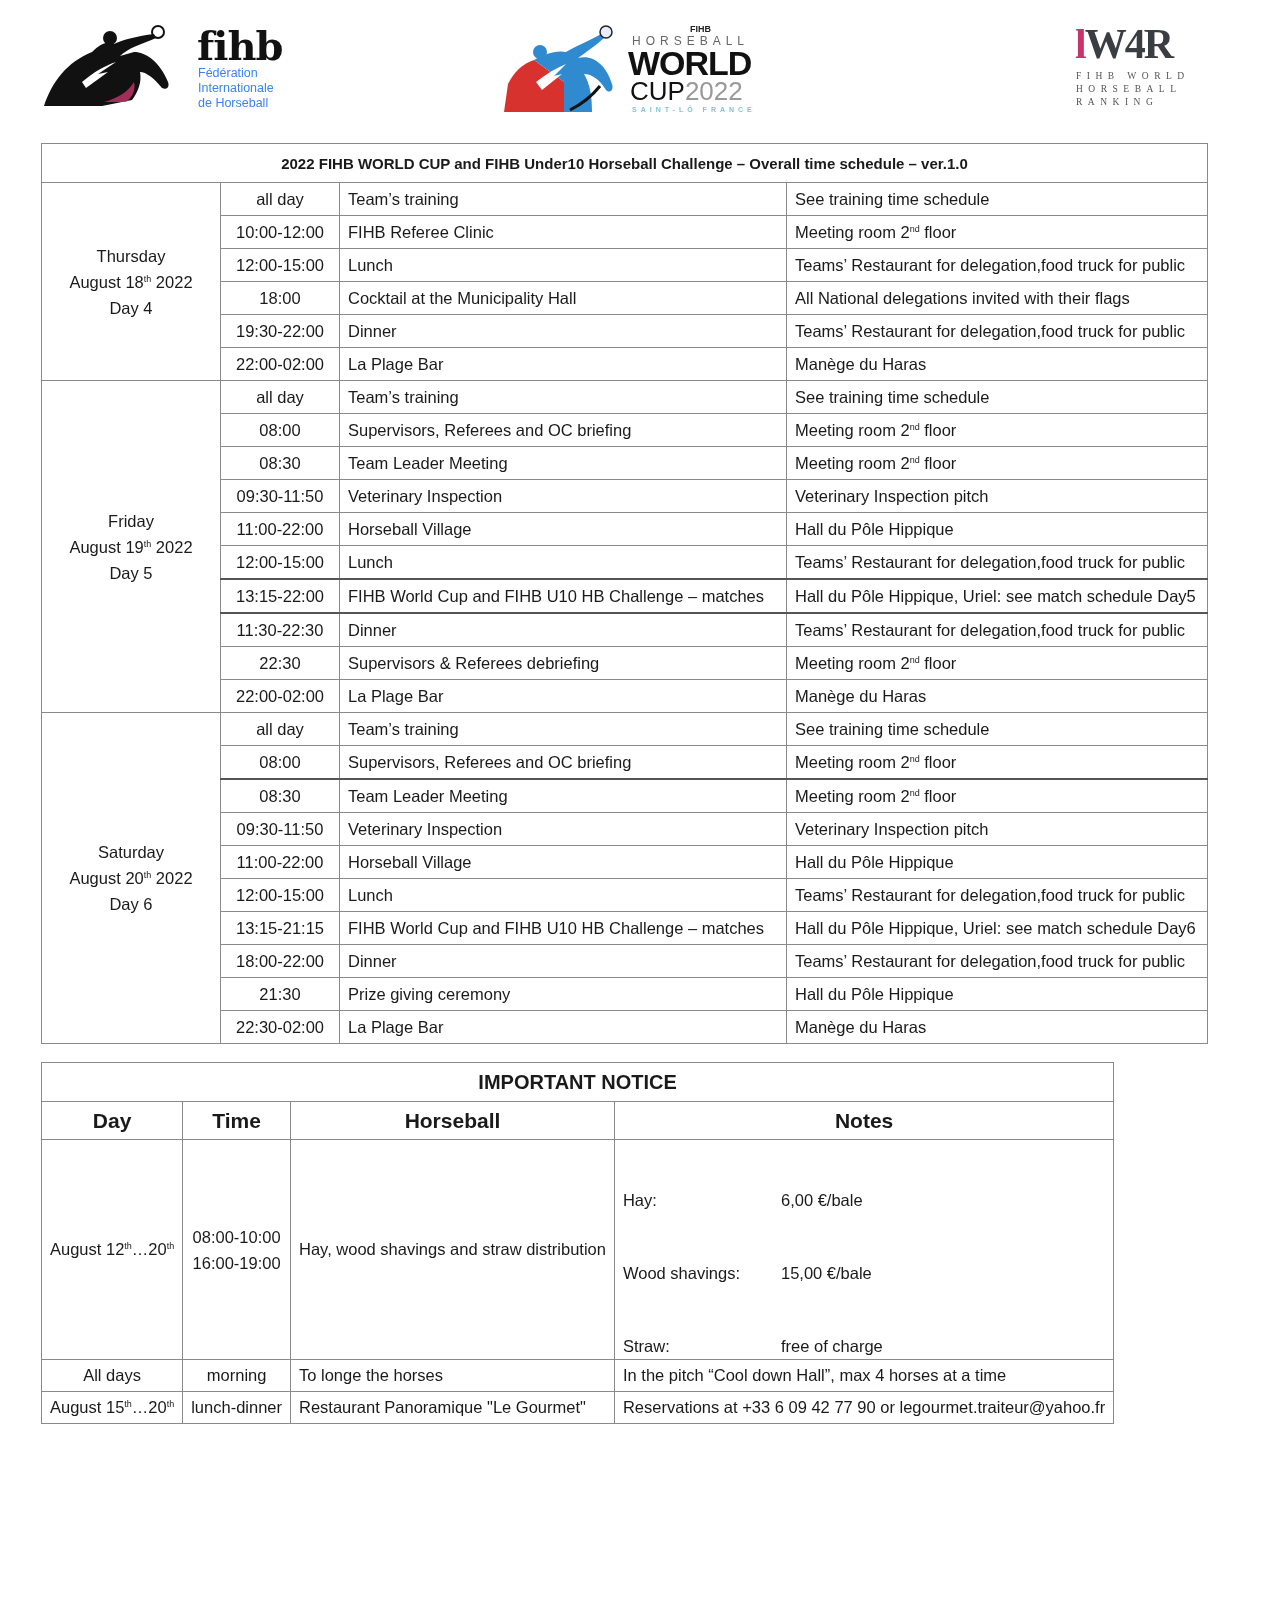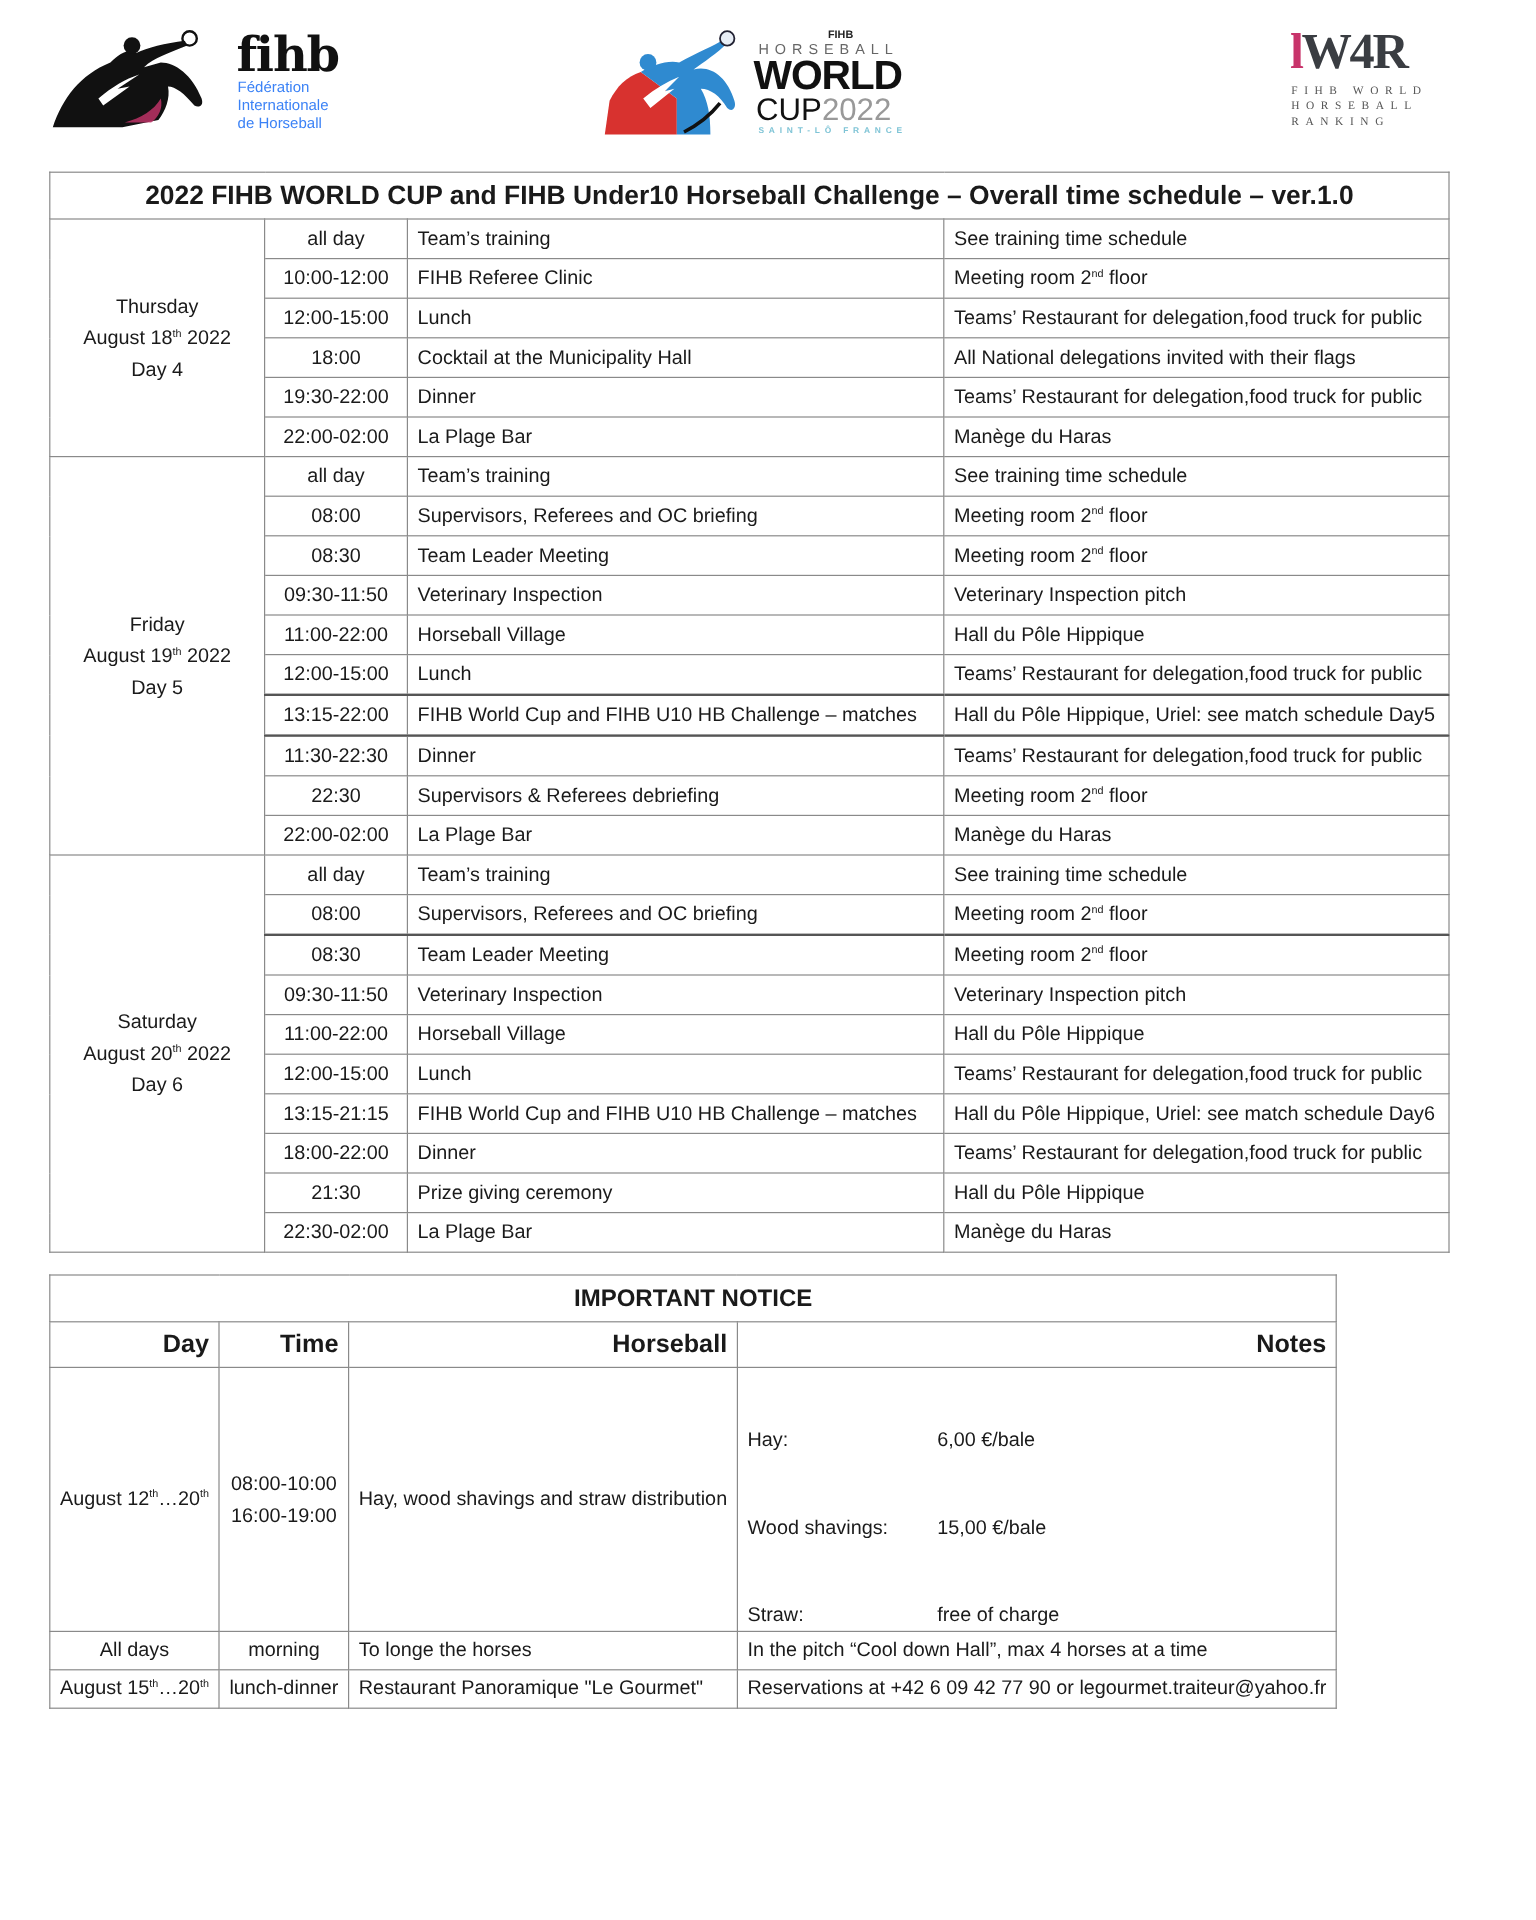--- a/index.html
+++ b/index.html
@@ -24,32 +24,32 @@
 
   .logo-wr { position: absolute; left: 1070px; top: 22px; width: 150px; height: 90px; font-family: Liberation Serif, serif; }
   .wr-mark { position: absolute; left: 5px; top: 0; font-size: 42px; font-weight: bold; letter-spacing: -2px; line-height: 44px; color: #3a3d42; }
   .wr-mark .pink { color: #c8346b; }
   .wr-sub { position: absolute; left: 6px; top: 48px; font-size: 9.5px; letter-spacing: 5.5px; line-height: 13px; color: #555; white-space: nowrap; }
 
   
   table { border-collapse: collapse; position: absolute; }
   .sched { left: 41px; top: 143px; width: 1167px; }
   .sched td, .notice td, .notice th { border: 1px solid #8a8a8a; font-size: 16.5px; padding: 0 8px; white-space: nowrap; }
-  .sched .title-cell { height: 38px; text-align: center; font-weight: bold; font-size: 22px; margin-top: 10px; }
+  .sched .title-cell { height: 38px; text-align: center; font-weight: bold; font-size: 15px; margin-top: 10px; }
   .sched tr.r td { height: 32px; }
   .sched td.day { width: 162px; text-align: center; vertical-align: middle; line-height: 26px; }
   .sched td.time { width: 102px; text-align: center; }
   .sched td.act { width: 430px; }
   .sched td.note { }
   sup { font-size: 9px; line-height: 0; vertical-align: super; }
   .sched tr.thick td.time, .sched tr.thick td.act, .sched tr.thick td.note { border-top: 2px solid #555; }
 
   .notice { left: 41px; top: 1062px; width: 1062px; padding-left: 20px; }
   .notice .title-cell { height: 38px; text-align: center; font-weight: bold; font-size: 20px; }
-  .notice th { height: 37px; font-size: 21px; font-weight: bold; text-align: right; }
+  .notice th { height: 37px; font-size: 21px; font-weight: bold; text-align: center; }
   .notice td { height: 31px; }
   .notice td.c { text-align: center; }
   .notice .w-day { width: 162px; }
   .notice .w-time { width: 102px; }
   .notice .w-act { width: 326px; }
   .price-row { display: flex; line-height: 26px; margin-top: 47px; }
   .price-label { width: 158px; }
   .multi { line-height: 26px; }
 </style>
 </head>
@@ -287,16 +287,16 @@
     <tr>
       <td class="c">All days</td>
       <td class="c">morning</td>
       <td>To longe the horses</td>
       <td>In the pitch “Cool down Hall”, max 4 horses at a time</td>
     </tr>
     <tr>
       <td class="c"><span>August 15</span><sup>th</sup><span>…20</span><sup>th</sup></td>
       <td class="c">lunch-dinner</td>
       <td>Restaurant Panoramique "Le Gourmet"</td>
-      <td><span>Reservations at +42 6 09 42 77 90 or legourmet.traiteur@yahoo.fr</span></td>
+      <td><span>Reservations at +33 6 09 42 77 90 or legourmet.traiteur@yahoo.fr</span></td>
     </tr>
   </tbody>
 </table>
 
 </body></html>

